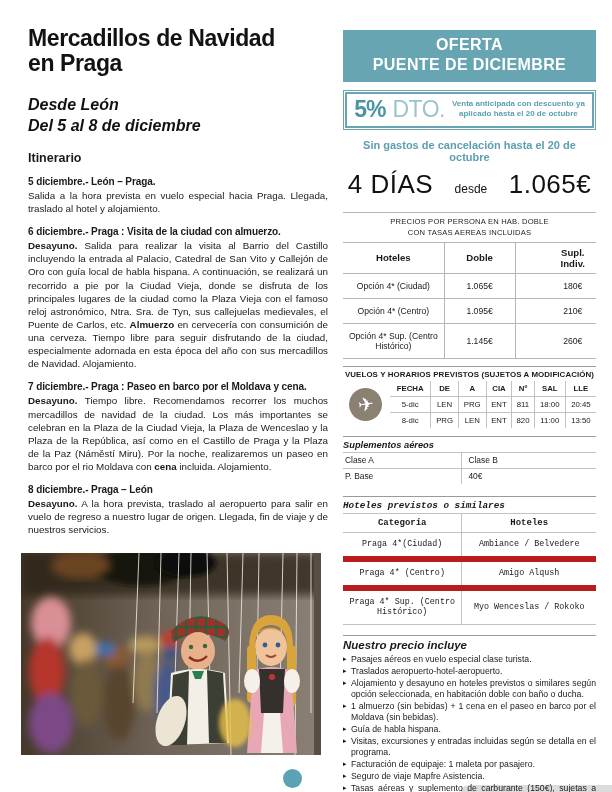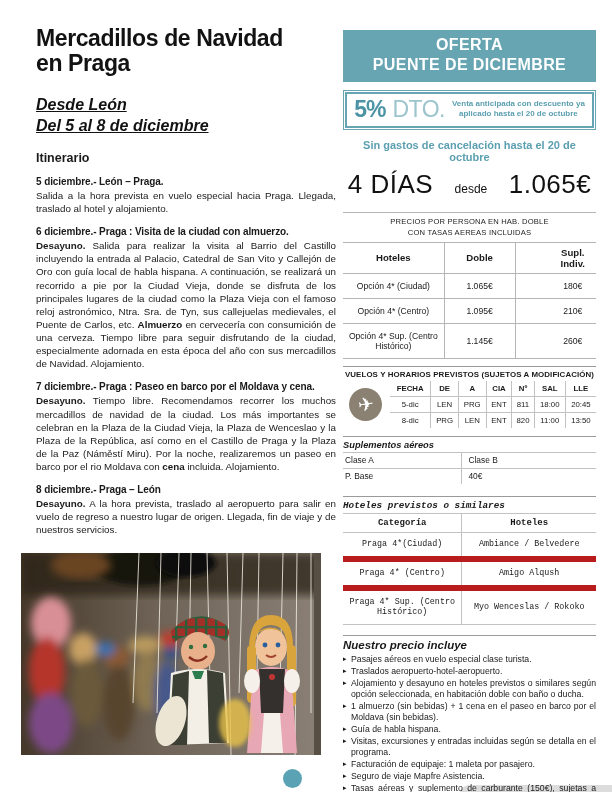--- a/index.html
+++ b/index.html
@@ -1,23 +1,23 @@
 <!DOCTYPE html>
 <html><head>
 <meta charset="utf-8">
 <style>
   html,body { margin:0; padding:0; }
   .page {
     position:relative; width:612px; height:792px; background:#ffffff;
     overflow:hidden; font-family:"Liberation Sans", sans-serif; color:#1a1a1a;
   }
   
-  .left-col { position:absolute; left:36px; top:26px; width:300px; }
+  .left-col { position:absolute; left:28px; top:26px; width:300px; }
   .title { font-size:23px; font-weight:bold; line-height:1.08; letter-spacing:-0.4px; color:#121212; }
-  .subtitle { margin-top:18px; font-size:16px; font-weight:bold; font-style:italic; line-height:1.32; color:#121212;text-decoration:underline; }
+  .subtitle { margin-top:18px; font-size:16px; font-weight:bold; font-style:italic; line-height:1.32; color:#121212; }
   .itinerary-heading { margin-top:15px; font-size:12.5px; font-weight:bold; }
   .day { margin-top:11px; }
   .day-heading { font-size:10px; font-weight:bold; white-space:nowrap; letter-spacing:-0.1px; }
   .day-body { margin:2px 0 0 0; font-size:9.8px; line-height:1.34; text-align:justify; }
   .day-body b { font-weight:bold; }
   
   .photo { position:absolute; left:21px; top:553px; width:300px; height:202px; overflow:hidden; }
   .teal-dot { position:absolute; left:283px; top:769px; width:19px; height:19px; border-radius:50%; background:#5ba3b4; }
   .capsule { position:absolute; left:460px; top:785px; width:170px; height:16px; background:#dcdcdc; border-radius:9px 9px 0 0; }
   

